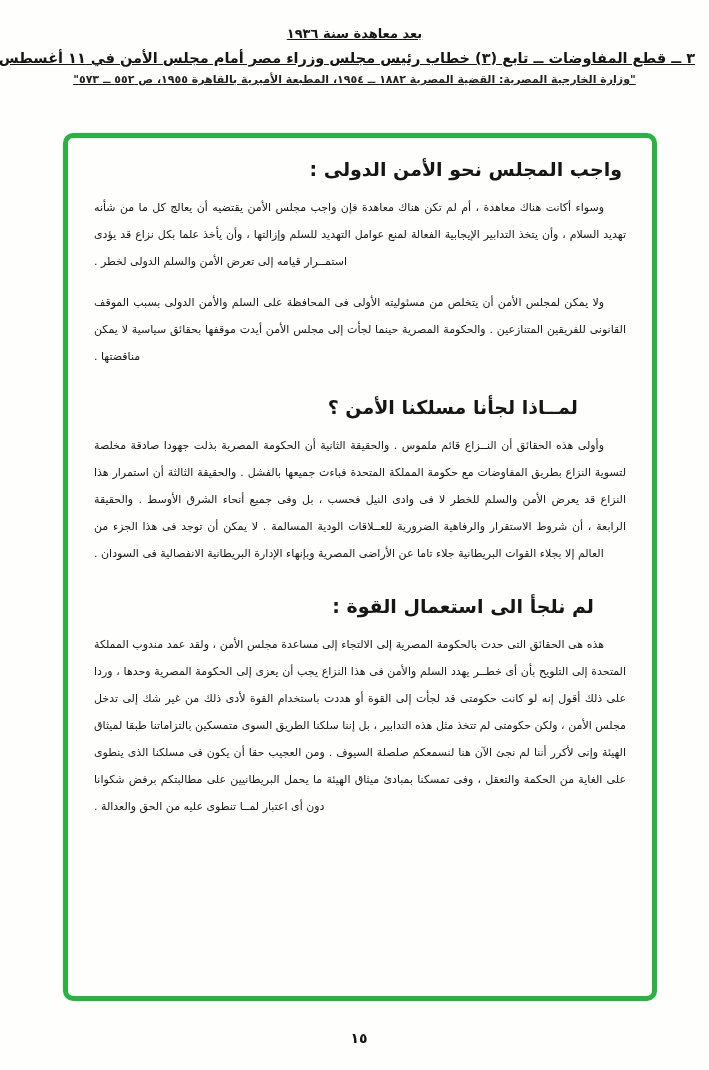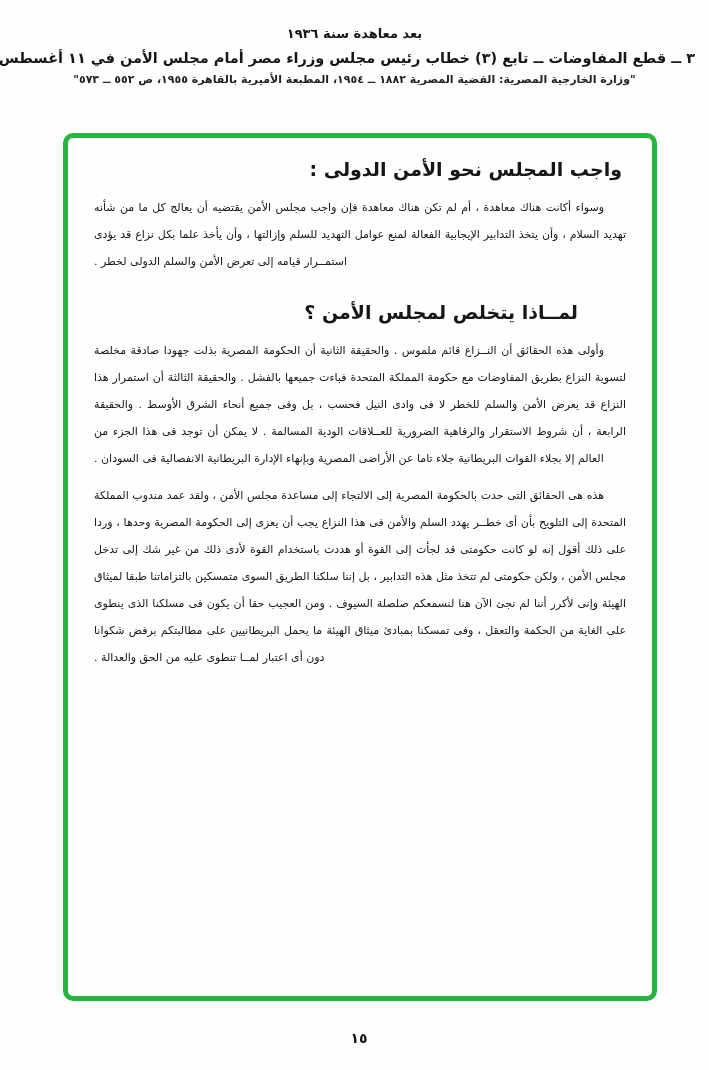--- a/index.html
+++ b/index.html
@@ -18,20 +18,21 @@
     overflow: hidden;
   }
 
   
   .doc-header {
     position: absolute;
     top: 26px;
     left: 0;
     right: 0;
     text-align: center;
+    text-decoration: underline;
   }
   .h-line1 {
     font-size: 13px;
     font-weight: bold;
     letter-spacing: 0.5px;
   }
   .h-line2 {
     margin-top: 9px;
     padding: 0 14px;
     font-size: 14.5px;
@@ -101,28 +102,30 @@
     <div class="h-line1">بعد معاهدة سنة ١٩٣٦</div>
     <div class="h-line2">٣ ــ قطع المفاوضات ــ تابع (٣) خطاب رئيس مجلس وزراء مصر أمام مجلس الأمن في ١١ أغسطس ١٩٤٧</div>
     <div class="h-line3">"وزارة الخارجية المصرية: القضية المصرية ١٨٨٢ ــ ١٩٥٤، المطبعة الأميرية بالقاهرة ١٩٥٥، ص ٥٥٢ ــ ٥٧٣"</div>
   </header>
 
   <main class="green-box" style="border-color: rgb(40, 180, 64);">
 
     <section>
       <h2 class="heading heading-1">واجب المجلس نحو الأمن الدولى :</h2>
       <p class="body-par">وسواء أكانت هناك معاهدة ، أم لم تكن هناك معاهدة فإن واجب مجلس الأمن يقتضيه أن يعالج كل ما من شأنه تهديد السلام ، وأن يتخذ التدابير الإيجابية الفعالة لمنع عوامل التهديد للسلم وإزالتها ، وأن يأخذ علما بكل نزاع قد يؤدى استمــرار قيامه إلى تعرض الأمن والسلم الدولى لخطر .</p>
+      <p class="body-par">ولا يمكن لمجلس الأمن أن يتخلص من مسئوليته الأولى فى المحافظة على السلم والأمن الدولى بسبب الموقف القانونى للفريقين المتنازعين . والحكومة المصرية حينما لجأت إلى مجلس الأمن أيدت موقفها بحقائق سياسية لا يمكن مناقضتها .</p>
     </section>
 
     <section>
-      <h2 class="heading heading-2">لمــاذا يتخلص لمجلس الأمن ؟</h2>
+      <h2 class="heading heading-2">لمــاذا لجأنا مسلكنا الأمن ؟</h2>
       <p class="body-par">وأولى هذه الحقائق أن النــزاع قائم ملموس . والحقيقة الثانية أن الحكومة المصرية بذلت جهودا صادقة مخلصة لتسوية النزاع بطريق المفاوضات مع حكومة المملكة المتحدة فباءت جميعها بالفشل . والحقيقة الثالثة أن استمرار هذا النزاع قد يعرض الأمن والسلم للخطر لا فى وادى النيل فحسب ، بل وفى جميع أنحاء الشرق الأوسط . والحقيقة الرابعة ، أن شروط الاستقرار والرفاهية الضرورية للعــلاقات الودية المسالمة . لا يمكن أن توجد فى هذا الجزء من العالم إلا بجلاء القوات البريطانية جلاء تاما عن الأراضى المصرية وبإنهاء الإدارة البريطانية الانفصالية فى السودان .</p>
     </section>
 
     <section>
+      <h2 class="heading heading-3">لم نلجأ الى استعمال القوة :</h2>
       <p class="body-par">هذه هى الحقائق التى حدت بالحكومة المصرية إلى الالتجاء إلى مساعدة مجلس الأمن ، ولقد عمد مندوب المملكة المتحدة إلى التلويح بأن أى خطــر يهدد السلم والأمن فى هذا النزاع يجب أن يعزى إلى الحكومة المصرية وحدها ، وردا على ذلك أقول إنه لو كانت حكومتى قد لجأت إلى القوة أو هددت باستخدام القوة لأدى ذلك من غير شك إلى تدخل مجلس الأمن ، ولكن حكومتى لم تتخذ مثل هذه التدابير ، بل إننا سلكنا الطريق السوى متمسكين بالتزاماتنا طبقا لميثاق الهيئة وإنى لأكرر أننا لم نجئ الآن هنا لنسمعكم صلصلة السيوف . ومن العجيب حقا أن يكون فى مسلكنا الذى ينطوى على الغاية من الحكمة والتعقل ، وفى تمسكنا بمبادئ ميثاق الهيئة ما يحمل البريطانيين على مطالبتكم برفض شكوانا دون أى اعتبار لمــا تنطوى عليه من الحق والعدالة .</p>
     </section>
 
   </main>
 
   <footer>
     <div class="page-number">١٥</div>
   </footer>
 
 </div>

